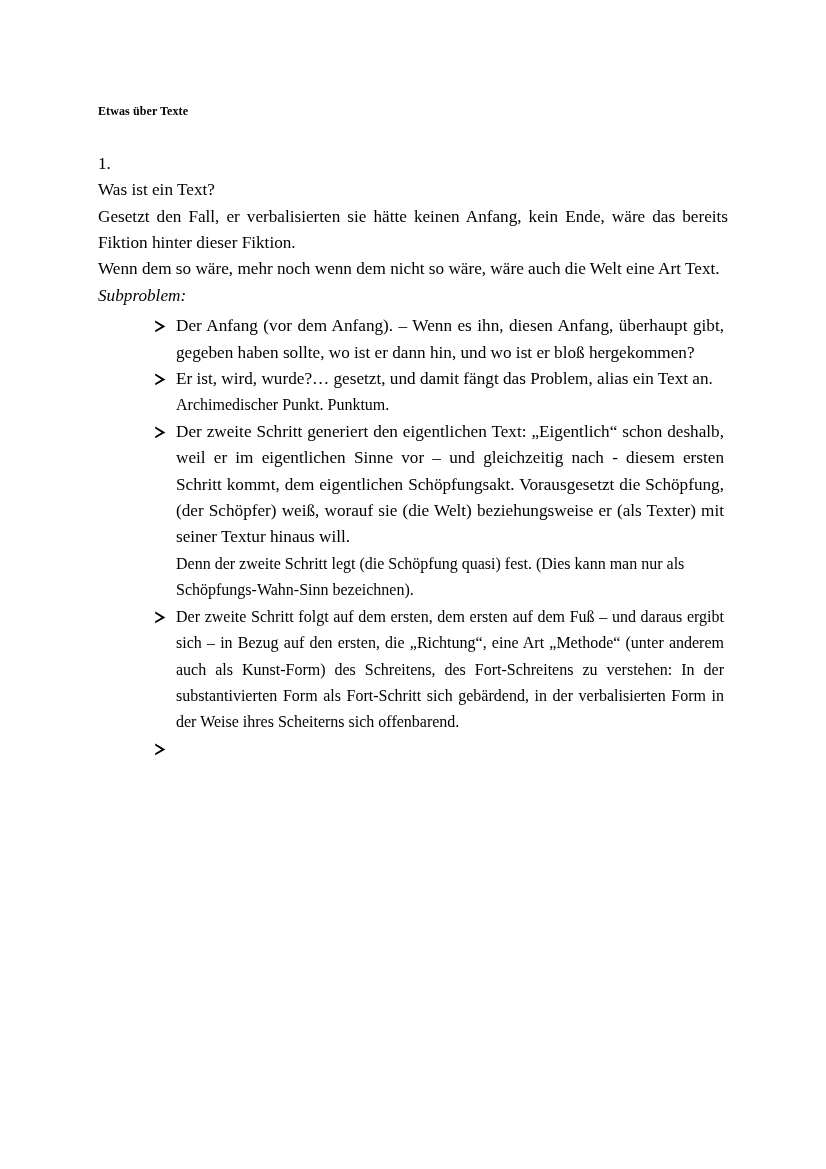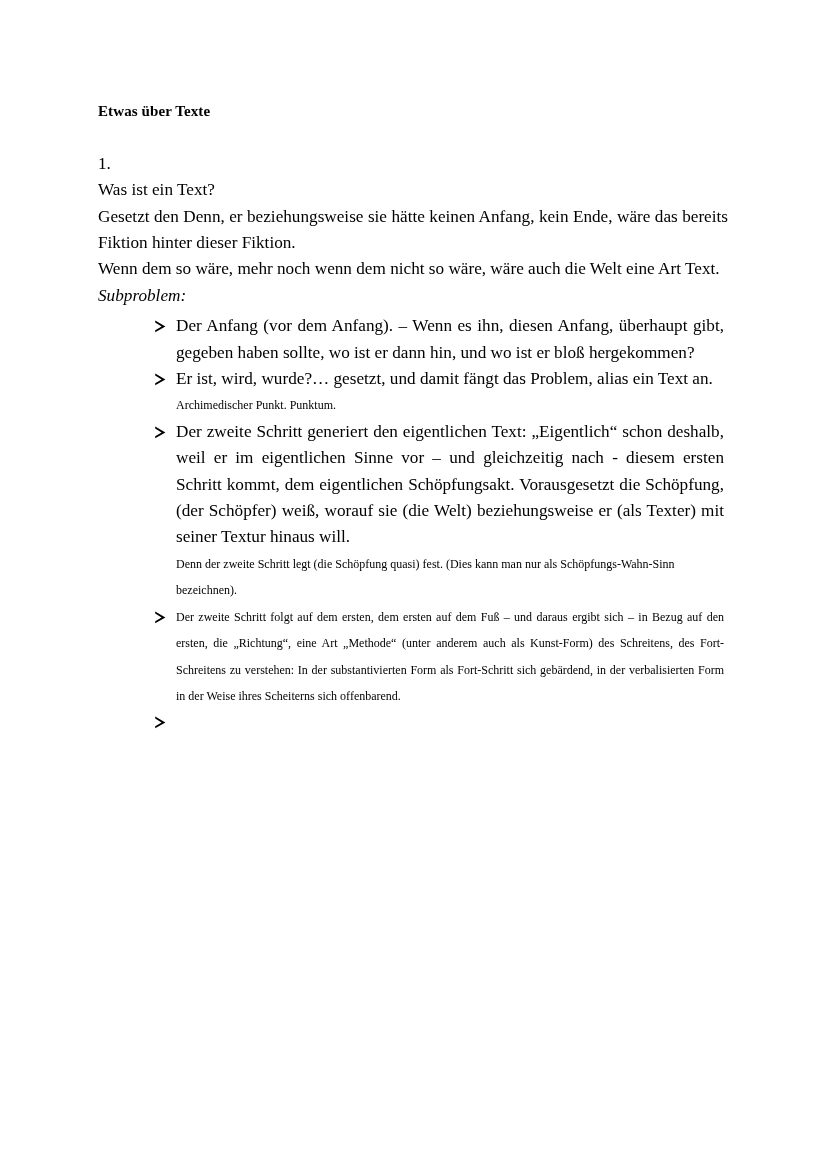--- a/index.html
+++ b/index.html
@@ -26,21 +26,21 @@
   }
 
   .content {
     position: absolute;
     left: 98px;
     top: 98px;
     width: 630px;   
   }
 
   .doc-title {
-    font-size: 15px;
+    font-size: 12px;
     font-weight: bold;
     line-height: 26.4px;
     margin: 0 0 0 0;
     letter-spacing: 0.1px;
     text-align: left;
   }
 
   .spacer-line {
     height: 26.4px;
   }
@@ -91,40 +91,40 @@
   .bullet-marker svg {
     display: block;
     position: absolute;
     top: 7px;
     left: 0;
   }
 
   .bullet-sub {
     padding-left: 0;
     text-align: left;
-    font-size: 12px;
+    font-size: 16px;
     line-height: 26.4px;
   }
 </style>
 </head>
 <body>
 
 <div class="page">
   <div class="content">
 
     <h1 class="doc-title">Etwas über Texte</h1>
 
     <div class="spacer-line"></div>
 
     <p class="para noj">1.</p>
 
     <p class="para noj">Was ist ein Text?</p>
 
 
-    <p class="para">Gesetzt den Denn, er beziehungsweise sie hätte keinen Anfang, kein Ende, wäre das bereits Fiktion hinter dieser Fiktion.</p>
+    <p class="para">Gesetzt den Fall, er verbalisierten sie hätte keinen Anfang, kein Ende, wäre das bereits Fiktion hinter dieser Fiktion.</p>
 
     <p class="para">Wenn dem so wäre, mehr noch wenn dem nicht so wäre, wäre auch die Welt eine Art Text.</p>
 
     <p class="para noj italic">Subproblem:</p>
 
     <ul class="bullet-list">
 
       <li class="bullet-item">
         <span class="bullet-marker">
           <svg width="13" height="13" viewBox="0 0 13 13" aria-hidden="true">

